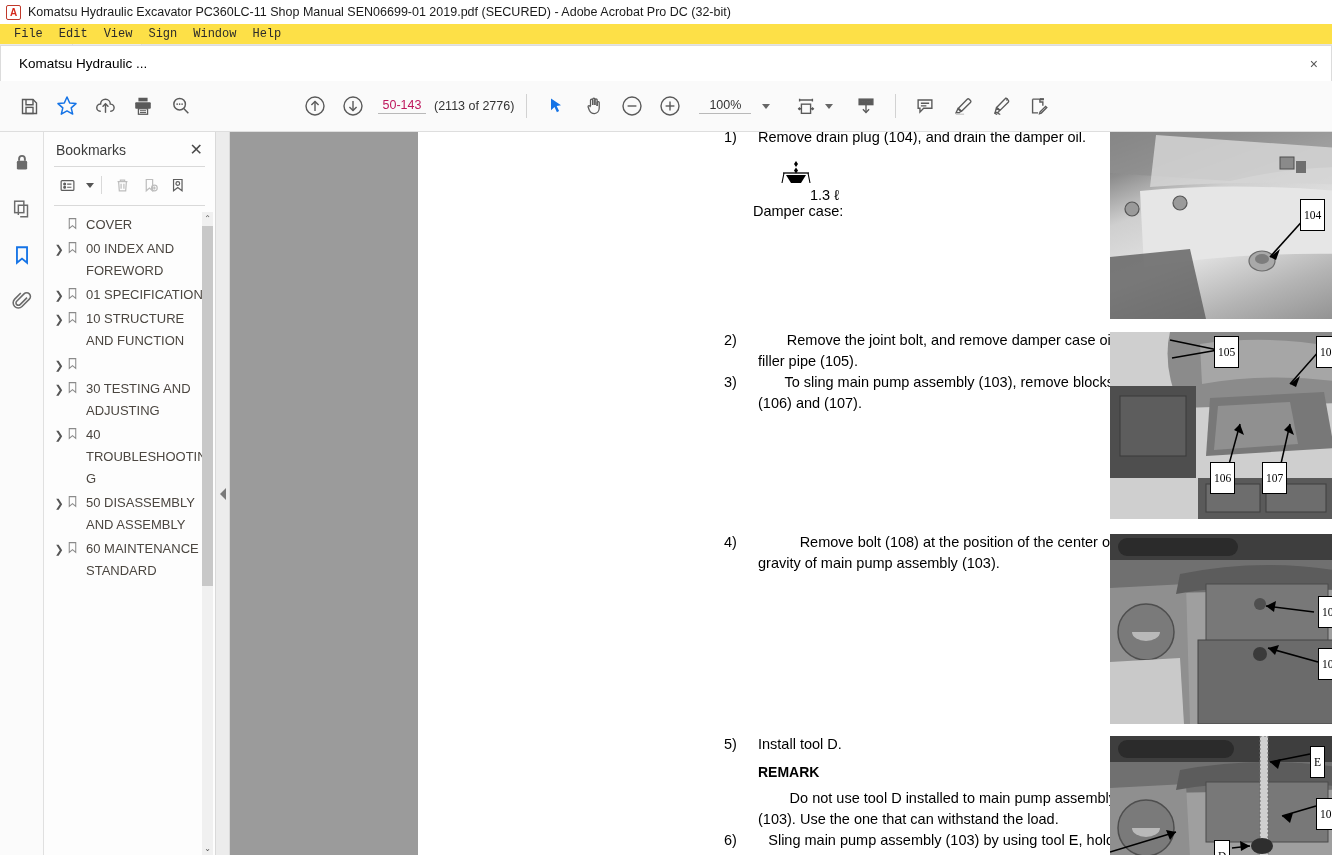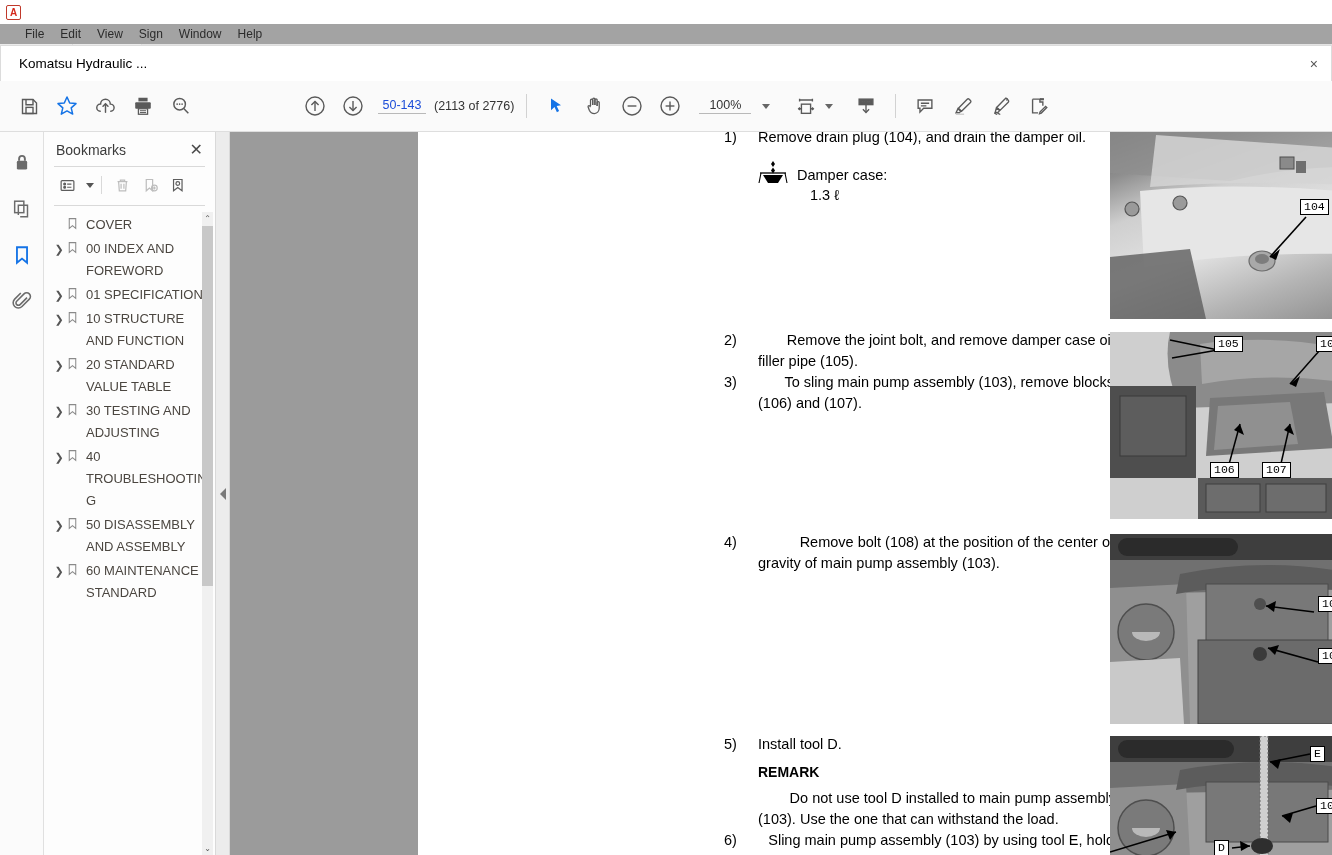--- a/index.html
+++ b/index.html
@@ -35,25 +35,26 @@
     margin-right: 7px;
     flex: 0 0 auto;
   }
   .title-text { white-space: nowrap; font-size: 12.5px; }
 
   
   .menubar {
     height: 21px;
     display: flex;
     align-items: center;
-    padding-left: 17px;
-    background: #a3a3a3;
+    padding-left: 6px;
+    background: #fde047;
     font-size: 12px;
     color: #2b2b2b;
     border-bottom: 1px solid #e3e3e3;
+    font-family: Liberation Mono, monospace;
   }
   .menubar .mi {
     padding: 1px 8px;
     cursor: default;
   }
 
   
   .tabstrip {
     height: 36px;
     background: #f1f1f1;
@@ -115,21 +116,21 @@
   }
   .tb-sep {
     width: 1px; height: 24px;
     background: #d2d2d2;
     margin: 0 10px;
     flex: 0 0 auto;
   }
   .spacer-a { width: 96px; flex: 0 0 auto; }
   .pagebox {
     font-size: 12.5px;
-    color: #1d4ed8;
+    color: #be185d;
     border-bottom: 1px solid #b9b9b9;
     width: 48px;
     text-align: center;
     padding-bottom: 1px;
     margin: 0 8px 0 6px;
     flex: 0 0 auto;
   }
   .pagecount {
     font-size: 12.5px;
     color: #333;
@@ -322,52 +323,53 @@
   }
   .just { text-align: justify; text-align-last: left; }
   .remark {
     font-size: 14px;
     font-weight: bold;
     line-height: 21px;
     text-align: right;
   }
   .oilcase {
     position: absolute;
-    display: flex; align-items: center;
+    display: flex; align-items: center; flex-direction: column;
   }
   .oil-sym { width: 44px; flex:0 0 44px; }
   .oil-lbl { font-size: 14.5px; }
   .oil-val {
     position: absolute;
     font-size: 14.5px;
   }
 
   
   .fig {
     position: absolute;
     background: #d8d8d8;
     overflow: hidden;
   }
   .fig .tag {
     position: absolute;
     background: #fff;
     border: 1px solid #000;
     font-size: 11.5px;
-    padding: 0 3px;
+    padding: 8px 3px;
     line-height: 14px;
-    font-family: Liberation Mono, monospace;
+    font-family: Liberation Serif, serif;
     color: #000;
   }
   .fig svg { position: absolute; left:0; top:0; }
 </style>
 </head>
 <body>
 
 <div class="titlebar">
   <div class="acro-logo">A</div>
+  <div class="title-text">Komatsu Hydraulic Excavator PC360LC-11 Shop Manual SEN06699-01 2019.pdf (SECURED) - Adobe Acrobat Pro DC (32-bit)</div>
 </div>
 
 <div class="menubar">
   <div class="mi">File</div>
   <div class="mi">Edit</div>
   <div class="mi">View</div>
   <div class="mi">Sign</div>
   <div class="mi">Window</div>
   <div class="mi">Help</div>
 </div>
@@ -642,21 +644,20 @@
         </div>
         <div class="bm-label">10 STRUCTURE AND FUNCTION</div>
       </div>
       <div class="bm-item">
         <div class="bm-arrow">❯</div>
         <div class="bm-ico">
           <svg width="13" height="15" viewBox="0 0 24 24" fill="none" stroke="#8a8a8a" stroke-width="1.9">
               <path d="M6 3h12v18l-6-5-6 5z"></path>
             </svg>
         </div>
-        <div class="bm-label">20 STANDARD VALUE TABLE</div>
       </div>
       <div class="bm-item">
         <div class="bm-arrow">❯</div>
         <div class="bm-ico">
           <svg width="13" height="15" viewBox="0 0 24 24" fill="none" stroke="#8a8a8a" stroke-width="1.9">
               <path d="M6 3h12v18l-6-5-6 5z"></path>
             </svg>
         </div>
         <div class="bm-label">30 TESTING AND ADJUSTING</div>
       </div>

